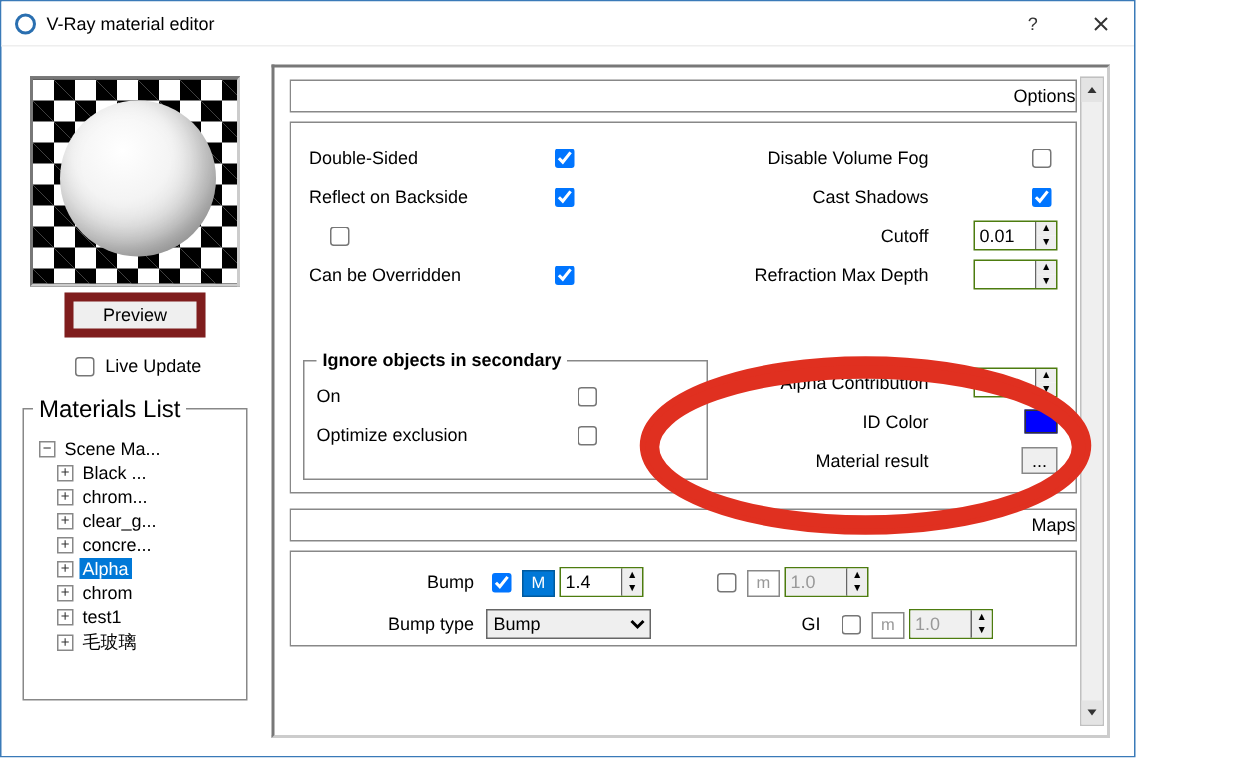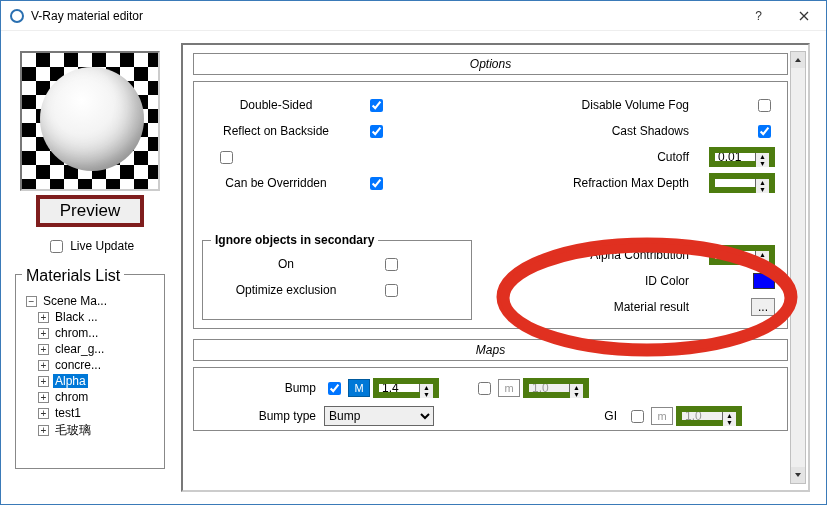--- a/index.html
+++ b/index.html
@@ -1,55 +1,55 @@
 <!DOCTYPE html>
 <html><head>
 <meta charset="utf-8">
 <style>
   * { box-sizing: border-box; font-family: "Segoe UI", Tahoma, sans-serif; font-size: 12px; }
   body { margin: 0; background: #fff; }
-  .window { width: 827px; height: 505px; border: 1px solid #3a7ab8; position: relative; background: #fff; }
+  .window { width: 757px; height: 505px; border: 1px solid #3a7ab8; position: relative; background: #fff; }
   .titlebar { height: 30px; background: #fff; border-bottom: 1px solid #eee; display: flex; align-items: center; padding: 0 0 0 8px; color: #000; }
   .title-icon { width: 16px; height: 16px; margin-right: 6px; display:inline-flex; align-items:center; justify-content:center; }
   .title-text { flex: 1; font-size: 12px; }
   .title-btn { width: 45px; height: 30px; display:flex; align-items:center; justify-content:center; color:#333; }
   .client { position:absolute; top:30px; left:0; right:0; bottom:0; padding: 12px 14px; }
   .left-col { position:absolute; left:14px; top:12px; width:150px; }
   .preview-frame { width:140px; height:140px; border:2px inset #ccc; background:#000; margin: 8px auto 4px; position:relative; overflow:hidden; }
   .checker { position:absolute; inset:0; background:
       linear-gradient(45deg,#000 25%,transparent 25%,transparent 75%,#000 75%),
       linear-gradient(45deg,#000 25%,#fff 25%,#fff 75%,#000 75%);
       background-size: 28px 28px; background-position: 0 0, 14px 14px; }
   .sphere { position:absolute; left:18px; top:14px; width:104px; height:104px; border-radius:50%; background: radial-gradient(circle at 40% 32%, #ffffff 0%, #f4f4f4 35%, #dcdcdc 65%, #9c9c9c 100%); box-shadow: inset -8px -10px 20px rgba(0,0,0,.25); }
   .preview-btn-row { text-align:center; margin-top:4px; }
-  .btn { display:inline-block; padding:2px 20px; border:4px solid #7f1d1d; background:#efefef; font-size:17px; }
+  .btn { display:inline-block; padding:2px 20px; border:6px solid #7f1d1d; background:#efefef; font-size:12px; }
   .liveupdate-row { text-align:center; margin:10px 0 18px; }
   input[type=checkbox]{ width:13px; height:13px; vertical-align:middle; margin-right:4px;}
   .fieldset { border:1px solid #888; position:relative; padding: 14px 6px 6px; }
   .fieldset > .legend { position:absolute; top:-8px; left:6px; background:#fff; padding:0 4px; font-size:16px; }
   .materials-box { height:195px; }
   .tree { font-size:12px; padding: 4px 2px; overflow:hidden; }
   .tree-row { white-space:nowrap; padding:1px 0 1px 2px; display:flex; align-items:center; }
   .tree-row.lvl1 { padding-left: 14px; }
   .tree-exp { width:11px; height:11px; border:1px solid #888; display:inline-flex; align-items:center; justify-content:center; line-height:9px; font-size:10px; margin-right:4px; color:#333;}
   .tree-row.selected .lbl { background:#0078d7; color:#fff; padding:0 2px; }
   .lbl { padding:0 2px; }
   .right-panel { position:absolute; left:180px; right:16px; top:12px; bottom:12px; border:2px inset #ccc; background:#fff; overflow:hidden; }
   .right-inner { position:absolute; inset:6px 20px 6px 10px; overflow:hidden; }
   .scroll { position:absolute; right:2px; top:6px; bottom:6px; width:16px; background:#efefef; border:1px solid #c0c0c0; display:flex; flex-direction:column; justify-content:space-between; }
   .scroll .arrow { height:16px; display:flex; align-items:center; justify-content:center; background:#e4e4e4; }
-  .section-header { border:1px solid #888; height:22px; display:flex; align-items:center; justify-content:center; background:#fff; margin: 2px 0 6px; position:relative;font-style:italic;}
+  .section-header { border:1px solid #888; height:22px; display:flex; align-items:center; justify-content:flex-end; background:#fff; margin: 2px 0 6px; position:relative;}
   .section-header::before, .section-header::after { display:none; }
   .opt-grid { border:1px solid #888; padding:10px 12px 10px; position:relative; }
   .opt-row { display:flex; align-items:center; height:26px; }
-  .opt-row .l-lbl { width:150px; text-align:center; padding-right:10px; }
+  .opt-row .l-lbl { width:150px; text-align:left; padding-right:10px; }
   .opt-row .l-ck { width:40px; text-align:center; }
   .opt-row .r-lbl { flex:1; text-align:right; padding-right:14px; }
   .opt-row .r-ctl { width:72px; text-align:right; }
-  .spinner { display:inline-flex; border:6px solid #4d7c0f; height:20px; }
+  .spinner { display:inline-flex; border:1px solid #4d7c0f; height:20px; }
   .spinner input { width:40px; border:none; padding:1px 3px; font-size:12px; text-align:left; outline:none; }
   .spinner .sbtns { width:14px; display:flex; flex-direction:column; border-left:1px solid #666;}
   .spinner .sb { flex:1; display:flex; align-items:center; justify-content:center; font-size:7px; line-height:7px; background:#eee; }
   .subgroup { border:1px solid #888; padding:4px 8px 8px; margin-top:2px; position:relative; }
   .subgroup .sublegend { position:absolute; top:-8px; left:8px; background:#fff; font-weight:bold; padding:0 4px;}
   .color-swatch { width:22px; height:16px; border:1px solid #333; display:inline-block; vertical-align:middle;}
   .dots-btn { display:inline-block; border:1px solid #888; background:#efefef; padding:0 6px; height:18px; line-height:16px;}
   .maps-row { display:flex; align-items:center; height:28px; }
   .maps-row .l-lbl { width:120px; text-align:right; padding-right:8px; }
   .m-btn { width:22px; height:18px; border:1px solid #888; display:inline-flex; align-items:center; justify-content:center; margin: 0 3px; font-size:11px;}

